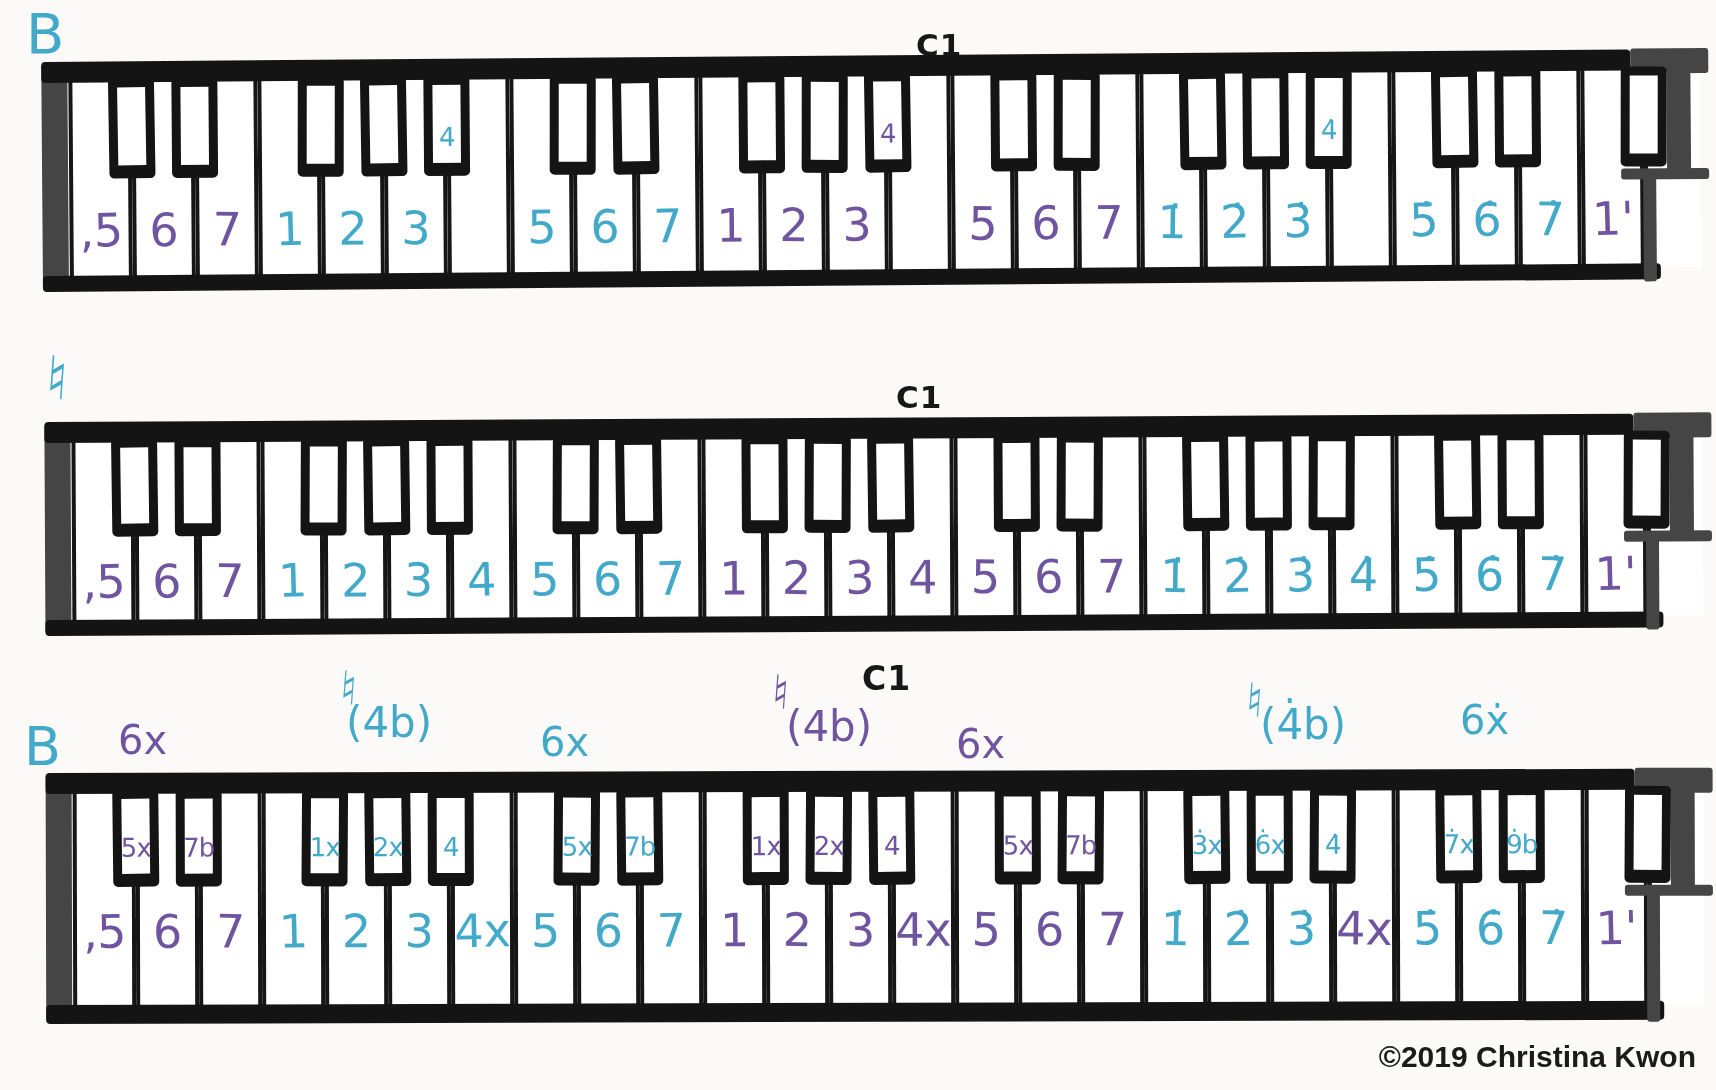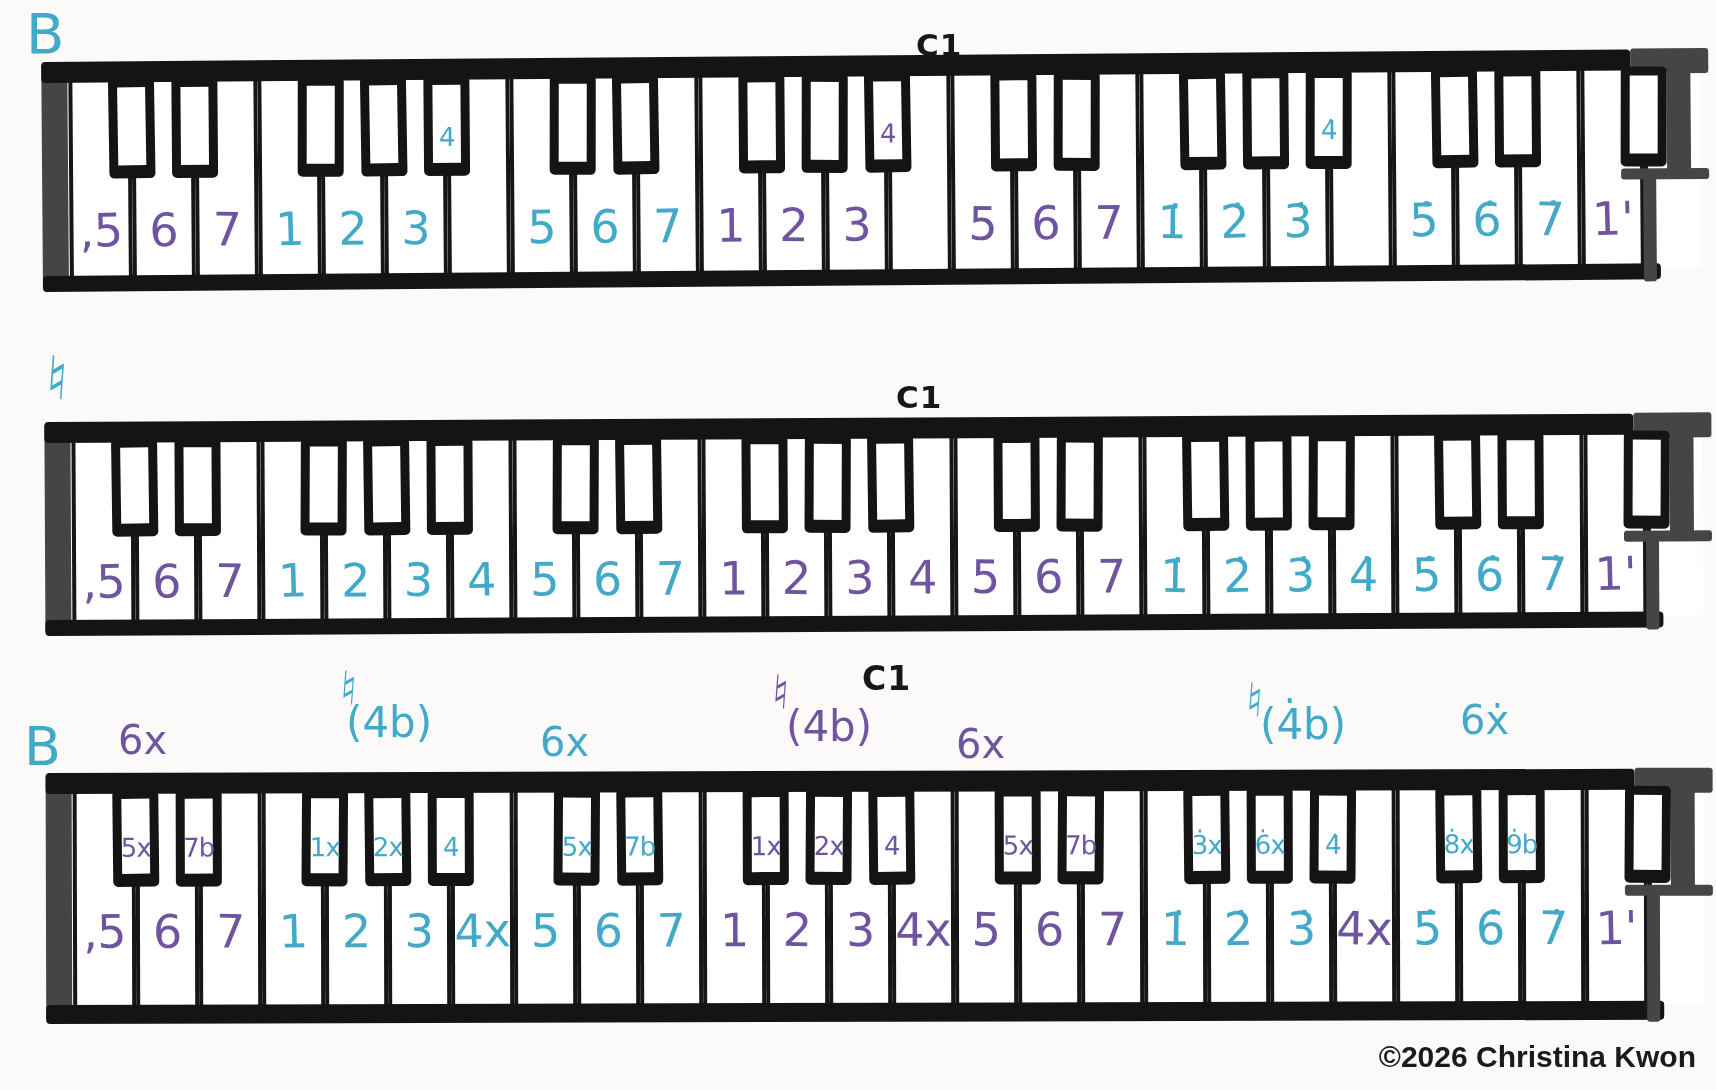--- a/index.html
+++ b/index.html
@@ -261,21 +261,21 @@
         <div class="blabel" style="left: 990px; top: 834px; width: 54px; color: rgb(111, 85, 160);">5x</div>
         <div class="black-key" style="left: 1057px; top: 790px; width: 46px; height: 97px; transform: rotate(0.5deg);"></div>
         <div class="blabel" style="left: 1053px; top: 834px; width: 54px; color: rgb(111, 85, 160);">7b</div>
         <div class="black-key" style="left: 1183px; top: 790px; width: 46px; height: 97px; transform: rotate(-0.5deg);"></div>
         <div class="blabel" style="left: 1179px; top: 834px; width: 54px; color: rgb(67, 169, 201);">3̇x</div>
         <div class="black-key" style="left: 1246px; top: 790px; width: 46px; height: 97px; transform: rotate(0deg);"></div>
         <div class="blabel" style="left: 1242px; top: 834px; width: 54px; color: rgb(67, 169, 201);">6̇x</div>
         <div class="black-key" style="left: 1309px; top: 790px; width: 46px; height: 97px; transform: rotate(0.5deg);"></div>
         <div class="blabel" style="left: 1305px; top: 834px; width: 54px; color: rgb(67, 169, 201);">4̇</div>
         <div class="black-key" style="left: 1435px; top: 790px; width: 46px; height: 97px; transform: rotate(-0.5deg);"></div>
-        <div class="blabel" style="left: 1431px; top: 834px; width: 54px; color: rgb(67, 169, 201);">8̇x</div>
+        <div class="blabel" style="left: 1431px; top: 834px; width: 54px; color: rgb(67, 169, 201);">7̇x</div>
         <div class="black-key" style="left: 1498px; top: 790px; width: 46px; height: 97px; transform: rotate(0deg);"></div>
         <div class="blabel" style="left: 1494px; top: 834px; width: 54px; color: rgb(67, 169, 201);">9̇b</div>
         <div class="black-key" style="left: 1624px; top: 790px; width: 46px; height: 97px; transform: rotate(0.5deg);"></div>
         <div class="grey" style="left: 1670px; top: 794px; width: 24px; height: 101px;"></div>
         <div class="grey" style="left: 1624px; top: 889px; width: 88px; height: 11px;"></div>
         <div class="grey" style="left: 1646px; top: 897px; width: 13px; height: 129px;"></div>
       </div>
     </div>
   <div id="ann-layer">
       <div class="ann" style="left: 26px; top: 6px; font-size: 56px; color: rgb(67, 169, 201);">B</div>
@@ -288,14 +288,14 @@
       <div class="ann" style="left: 346px; top: 702px; font-size: 42px; color: rgb(67, 169, 201);">(4b)</div>
       <div class="ann" style="left: 540px; top: 722px; font-size: 40px; color: rgb(67, 169, 201);">6x</div>
       <div class="ann nat" style="left: 772px; top: 668px; font-size: 48px; color: rgb(111, 85, 160);">♮</div>
       <div class="ann" style="left: 786px; top: 706px; font-size: 42px; color: rgb(111, 85, 160);">(4b)</div>
       <div class="ann bold" style="left: 862px; top: 662px; font-size: 33px; color: rgb(23, 23, 23);">C1</div>
       <div class="ann" style="left: 956px; top: 724px; font-size: 40px; color: rgb(111, 85, 160);">6x</div>
       <div class="ann nat" style="left: 1246px; top: 676px; font-size: 48px; color: rgb(67, 169, 201);">♮</div>
       <div class="ann" style="left: 1260px; top: 704px; font-size: 42px; color: rgb(67, 169, 201);">(4̇b)</div>
       <div class="ann" style="left: 1460px; top: 700px; font-size: 40px; color: rgb(67, 169, 201);">6ẋ</div>
     </div>
-  <div id="copyright">©2026 Christina Kwon</div>
+  <div id="copyright">©2019 Christina Kwon</div>
 </div>
 
 </body></html>

